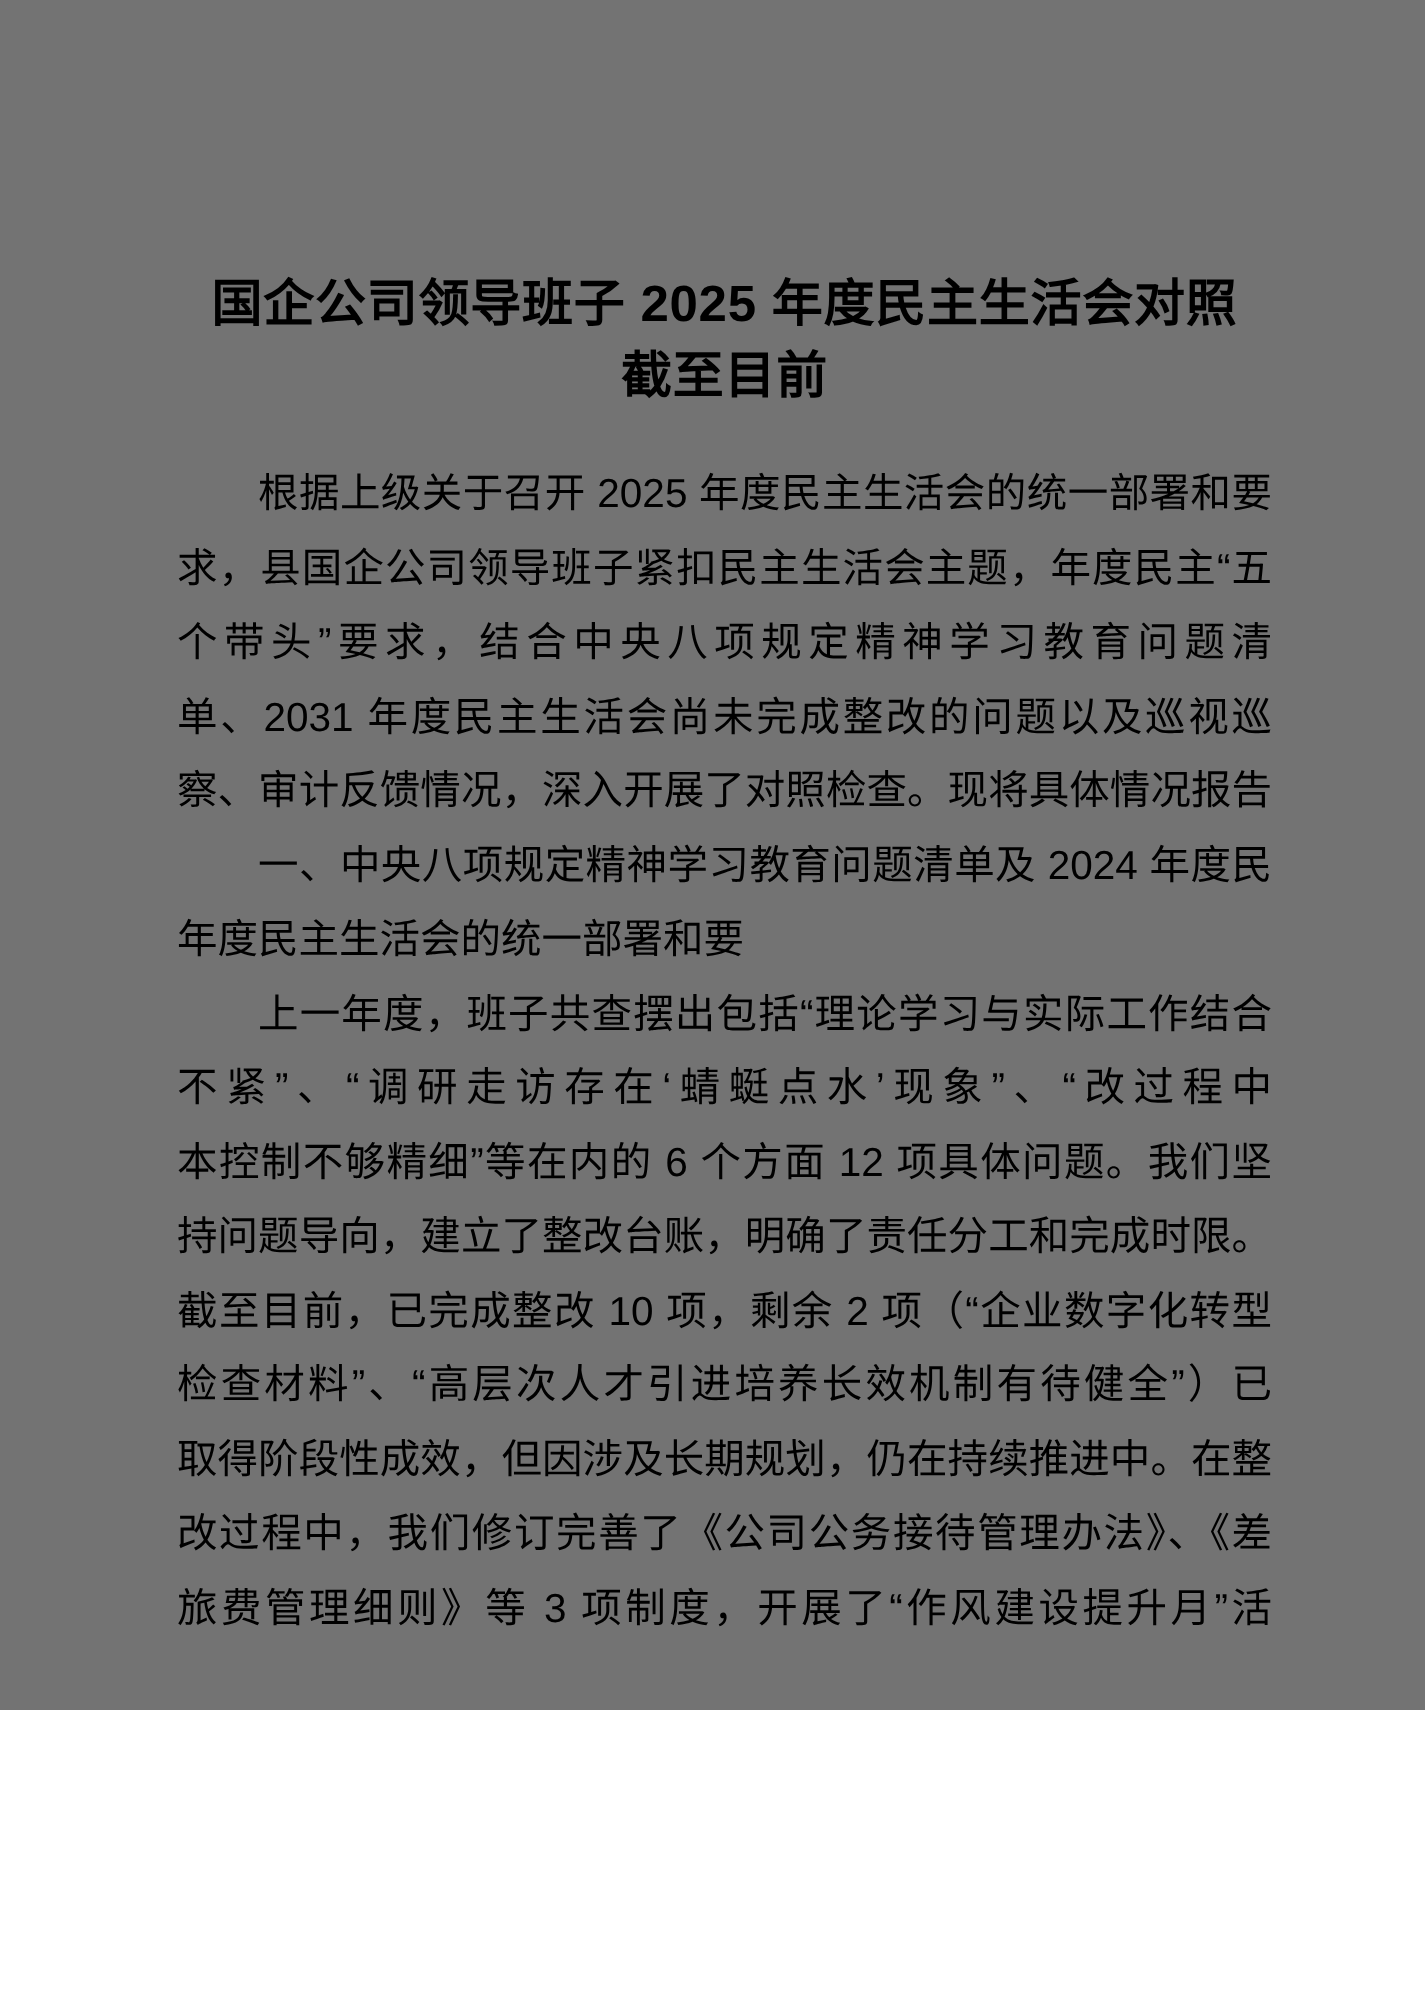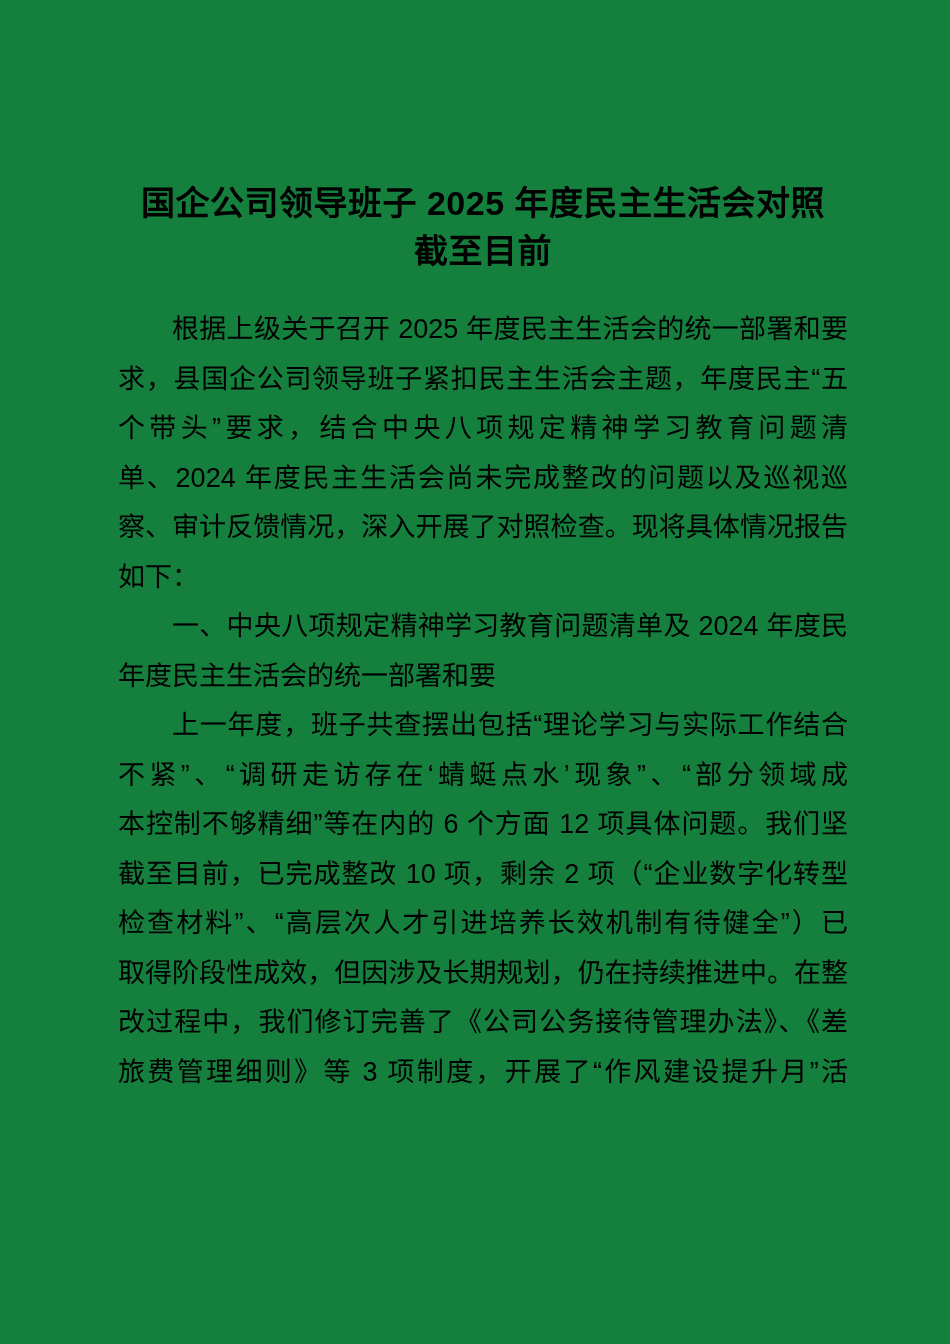--- a/index.html
+++ b/index.html
@@ -7,22 +7,22 @@
     padding: 0;
     background: #ffffff;
   }
   body {
     width: 950px;
     height: 1344px;
   }
   .page {
     position: relative;
     width: 950px;
-    height: 1344px;
-    background: #15803d;
+    height: 1140px;
+    background: #737373;
     color: #000000;
     font-family: "Liberation Sans", sans-serif;
     overflow: hidden;
   }
   .content {
     position: absolute;
     left: 118px;
     top: 179px;
     width: 730px;
   }
@@ -70,34 +70,34 @@
       <div class="title-line">国企公司领导班子 2025 年度民主生活会对照</div>
       <div class="title-line">截至目前</div>
     </h1>
 
     <div class="doc-body">
 
       <div class="para">
         <div class="line start">根据上级关于召开 2025 年度民主生活会的统一部署和要</div>
         <div class="line">求，县国企公司领导班子紧扣民主生活会主题，年度民主“五</div>
         <div class="line">个带头”要求，结合中央八项规定精神学习教育问题清</div>
-        <div class="line">单、2024 年度民主生活会尚未完成整改的问题以及巡视巡</div>
+        <div class="line">单、2031 年度民主生活会尚未完成整改的问题以及巡视巡</div>
         <div class="line">察、审计反馈情况，深入开展了对照检查。现将具体情况报告</div>
-        <div class="line end">如下：</div>
       </div>
 
       <div class="para">
         <div class="line start">一、中央八项规定精神学习教育问题清单及 2024 年度民主</div>
         <div class="line end">年度民主生活会的统一部署和要</div>
       </div>
 
       <div class="para">
         <div class="line start">上一年度，班子共查摆出包括“理论学习与实际工作结合</div>
-        <div class="line">不紧”、“调研走访存在‘蜻蜓点水’现象”、“部分领域成</div>
+        <div class="line">不紧”、“调研走访存在‘蜻蜓点水’现象”、“改过程中</div>
         <div class="line">本控制不够精细”等在内的 6 个方面 12 项具体问题。我们坚</div>
+        <div class="line">持问题导向，建立了整改台账，明确了责任分工和完成时限。</div>
         <div class="line">截至目前，已完成整改 10 项，剩余 2 项（“企业数字化转型</div>
         <div class="line">检查材料”、“高层次人才引进培养长效机制有待健全”）已</div>
         <div class="line">取得阶段性成效，但因涉及长期规划，仍在持续推进中。在整</div>
         <div class="line">改过程中，我们修订完善了《公司公务接待管理办法》、《差</div>
         <div class="line">旅费管理细则》等 3 项制度，开展了“作风建设提升月”活</div>
       </div>
 
     </div>
   </div>
 </div>

